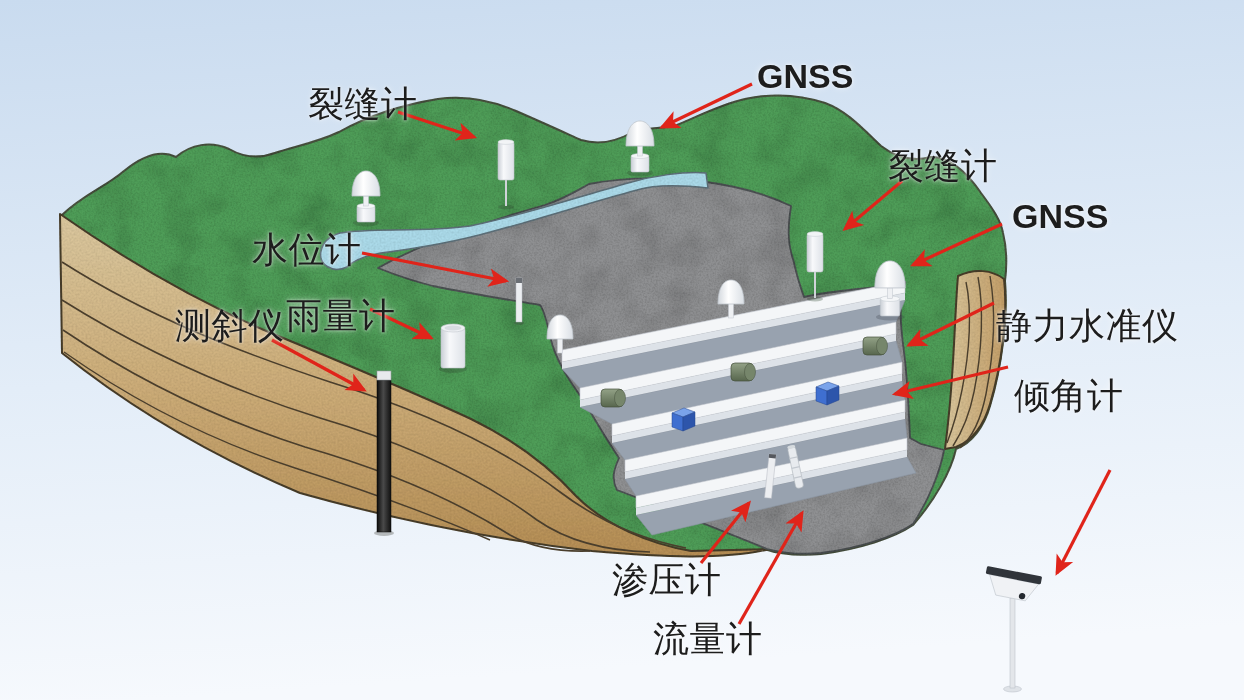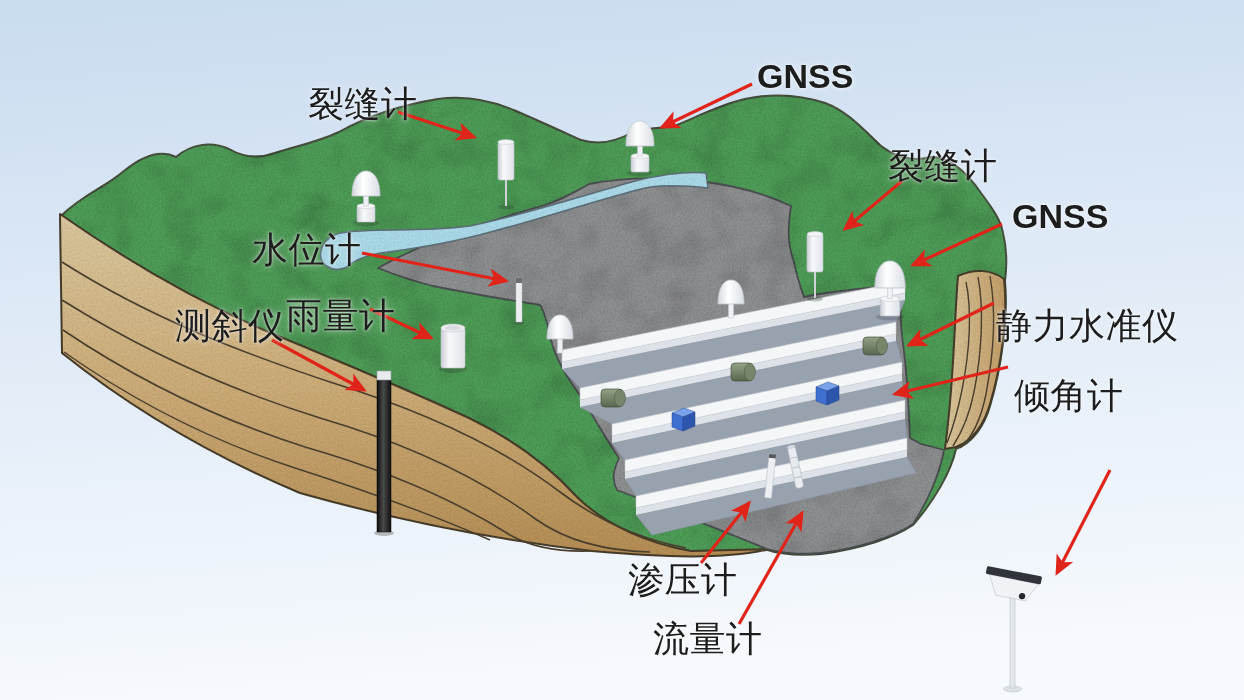--- a/index.html
+++ b/index.html
@@ -258,15 +258,15 @@
 
 <div class="lbl" style="left:308px;top:84px;">裂缝计</div>
 <div class="lbl latin" style="left:757px;top:58px;">GNSS</div>
 <div class="lbl" style="left:888px;top:146px;">裂缝计</div>
 <div class="lbl latin" style="left:1012px;top:198px;">GNSS</div>
 <div class="lbl" style="left:252px;top:230px;">水位计</div>
 <div class="lbl" style="left:286px;top:296px;">雨量计</div>
 <div class="lbl" style="left:175px;top:306px;">测斜仪</div>
 <div class="lbl" style="left:996px;top:281px;margin-top:25px;">静力水准仪</div>
 <div class="lbl" style="left:1014px;top:356px;margin-top:20px;">倾角计</div>
-<div class="lbl" style="left:628px;top:560px;">渗压计</div>
+<div class="lbl" style="left:612px;top:560px;">渗压计</div>
 <div class="lbl" style="left:653px;top:619px;">流量计</div>
 </div>
 
 </body></html>

